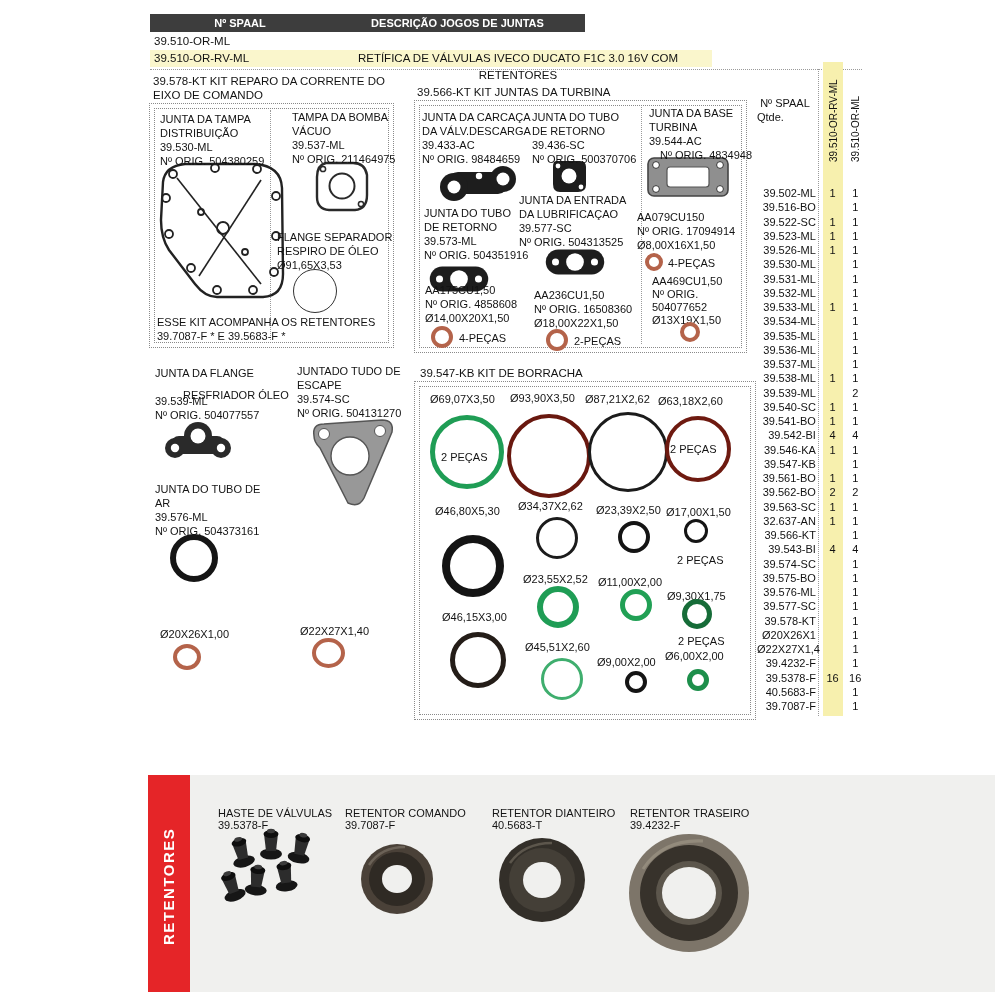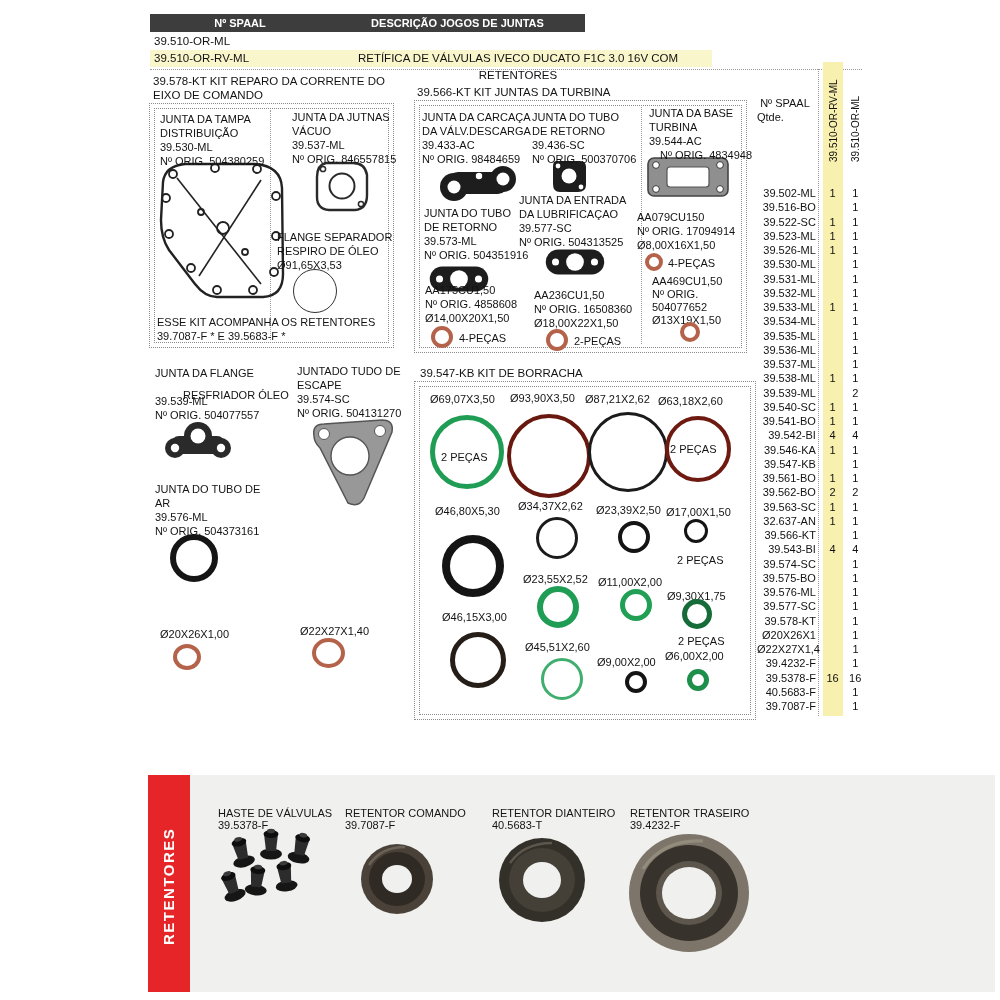--- a/index.html
+++ b/index.html
@@ -405,24 +405,24 @@
     <ellipse cx="62" cy="60" rx="49" ry="48" fill="#37322b"></ellipse>
     <ellipse cx="62" cy="60" rx="33" ry="32" fill="#5c564c"></ellipse>
     <ellipse cx="62" cy="60" rx="27" ry="26" fill="#f0f0ee"></ellipse>
     <path d="M16,36 Q36,6 76,8" stroke="#938b7c" stroke-width="3" fill="none"></path>
   </svg>
 
 <div class="tb" style="left: 160px; top: 112px;">JUNTA DA TAMPA</div>
     <div class="tb" style="left: 160px; top: 126px;">DISTRIBUIÇÃO</div>
     <div class="tb" style="left: 160px; top: 140px;">39.530-ML</div>
     <div class="tb" style="left: 160px; top: 154px;">Nº ORIG. 504380259</div>
-    <div class="tb" style="left: 292px; top: 110px;">JUNTA DA JUTNAS</div>
+    <div class="tb" style="left: 292px; top: 110px;">TAMPA DA BOMBA</div>
     <div class="tb" style="left: 292px; top: 124px;">VÁCUO</div>
     <div class="tb" style="left: 292px; top: 138px;">39.537-ML</div>
-    <div class="tb" style="left: 292px; top: 152px;">Nº ORIG. 846557815</div>
+    <div class="tb" style="left: 292px; top: 152px;">Nº ORIG. 211464975</div>
     <div class="tb" style="left: 277px; top: 230px;">FLANGE SEPARADOR</div>
     <div class="tb" style="left: 277px; top: 244px;">RESPIRO  DE ÓLEO</div>
     <div class="tb" style="left: 277px; top: 258px;">Ø91,65X3,53</div>
     <div class="tb" style="left: 157px; top: 315px;">ESSE KIT ACOMPANHA OS RETENTORES</div>
     <div class="tb" style="left: 157px; top: 329px;">39.7087-F * E 39.5683-F *</div>
     <div class="tb" style="left: 422px; top: 110px;">JUNTA DA CARCAÇA</div>
     <div class="tb" style="left: 422px; top: 124px;">DA VÁLV.DESCARGA</div>
     <div class="tb" style="left: 422px; top: 138px;">39.433-AC</div>
     <div class="tb" style="left: 422px; top: 152px;">Nº ORIG. 98484659</div>
     <div class="tb" style="left: 532px; top: 110px;">JUNTA DO TUBO</div>

